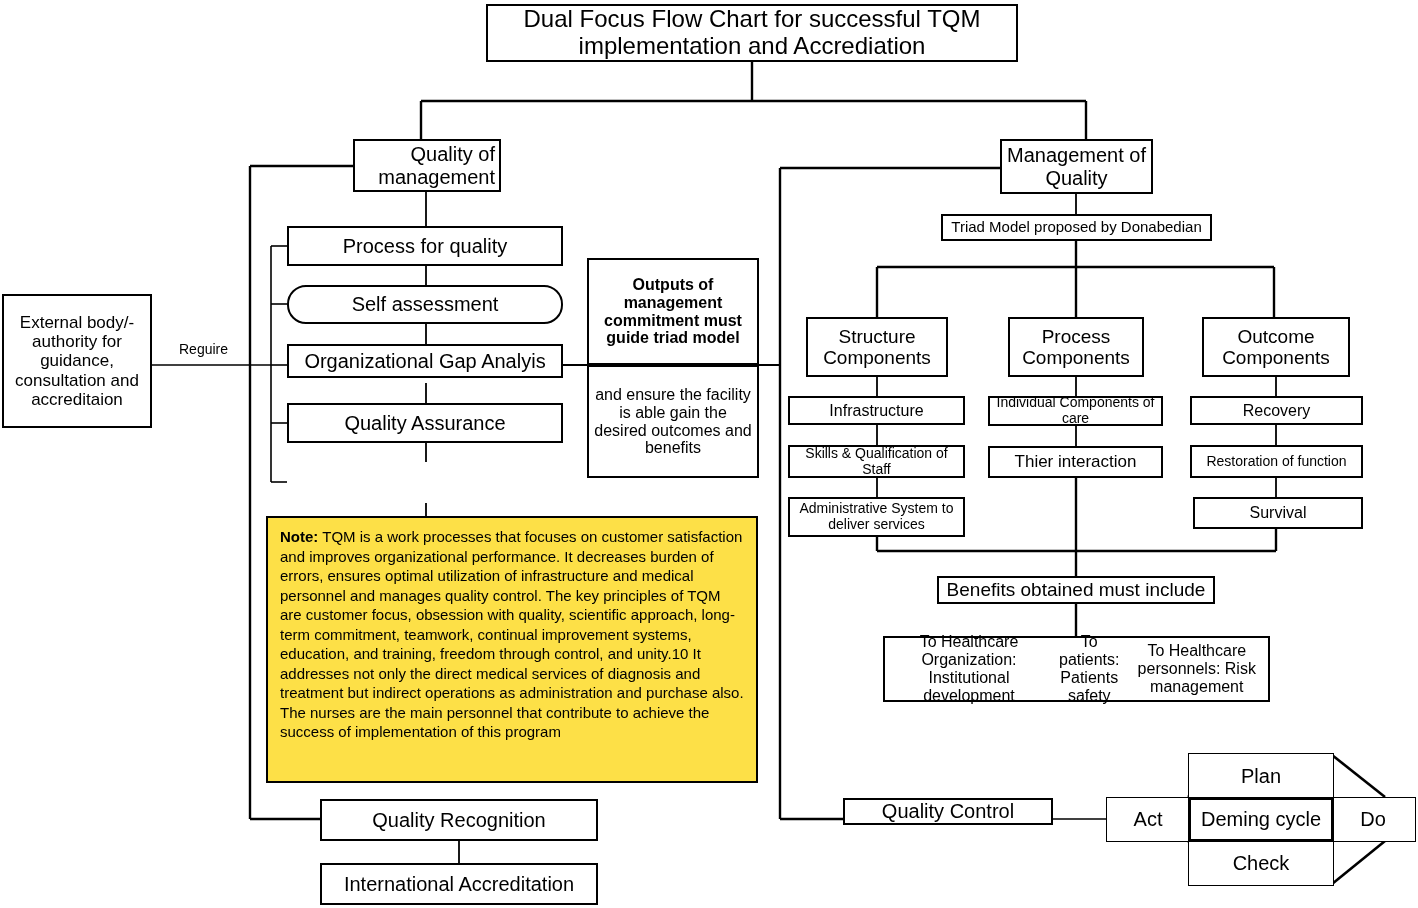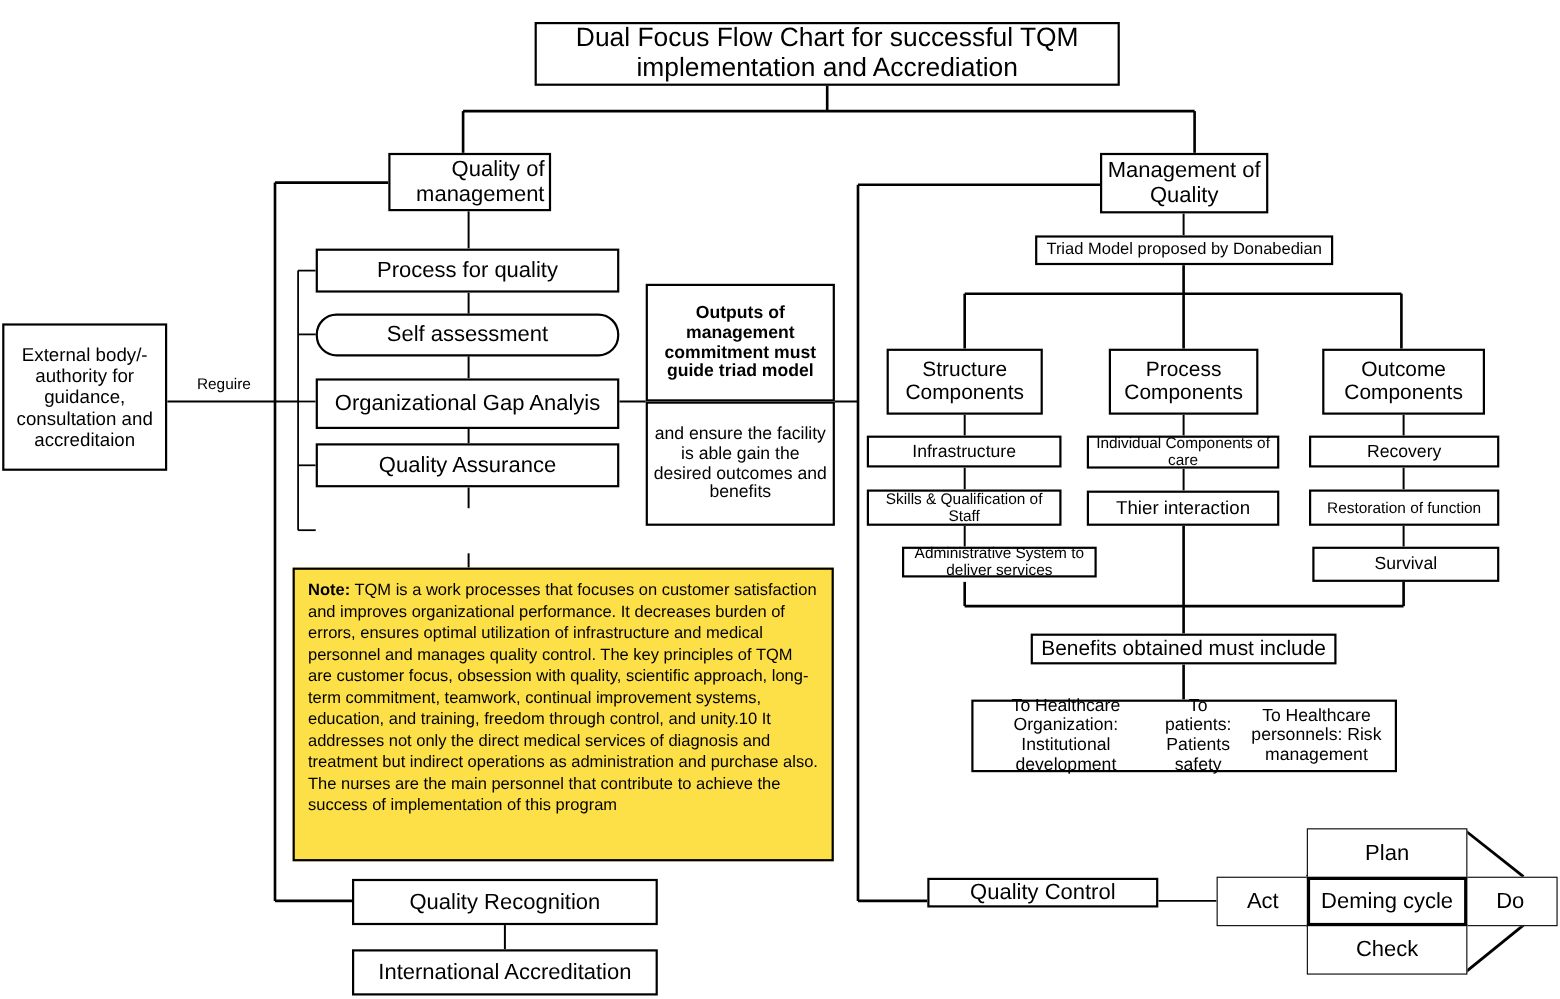--- a/index.html
+++ b/index.html
@@ -4,21 +4,21 @@
 <style>
   html,body{margin:0;padding:0;background:#ffffff;}
   body{font-family:"Liberation Sans","DejaVu Sans",sans-serif;color:#000;}
   #canvas{position:relative;width:1418px;height:908px;background:#fff;overflow:hidden;}
   svg#wires{position:absolute;left:0;top:0;width:1418px;height:908px;pointer-events:none;}
   .box{position:absolute;box-sizing:border-box;background:#fff;border:2.5px solid #000;
        display:flex;align-items:center;justify-content:center;text-align:center;
        line-height:1.12;padding:2px 4px;}
   .box.thin{border-width:1.6px;}
   .box.heavy{border-width:3px;}
-  .t24{font-size:24px;margin-top:16px;}
+  .t24{font-size:24px;}
   .t20{font-size:20px;}
   .t19{font-size:19px;}
   .t17{font-size:17px;}
   .t16{font-size:16px;}
   .t15{font-size:15px;}
   .t14{font-size:14px;}
   .note{position:absolute;box-sizing:border-box;background:#fde047;border:2.5px solid #000;
         text-align:left;padding:9px 12px 8px 12px;font-size:15px;line-height:1.30;}
   .note b{font-weight:bold;}
   .lbl{position:absolute;font-size:14px;background:#fff;padding:0 3px;}
@@ -112,21 +112,21 @@
     <span>External body/-authority for guidance, consultation and accreditaion</span>
   </div>
   <div class="lbl" style="left:176px;top:341px;">Reguire</div>
 
   <div class="box t20" style="left:287px;top:226px;width:276px;height:40px;">
     <span>Process for quality</span>
   </div>
   <div class="box t20" style="left:287px;top:285px;width:276px;height:39px;border-radius:19px;">
     <span>Self assessment</span>
   </div>
-  <div class="box t20" style="left:287px;top:344px;width:276px;height:46px;text-align:center;">
+  <div class="box t20" style="left:287px;top:344px;width:276px;height:34px;text-align:center;">
     <span>Organizational Gap Analyis</span>
   </div>
   <div class="box t20" style="left:287px;top:403px;width:276px;height:40px;">
     <span>Quality Assurance</span>
   </div>
 
   <div class="box t16" style="left:587px;top:258px;width:172px;height:107px;font-weight:bold;">
     <span>Outputs of management commitment must guide triad model</span>
   </div>
   <div class="box t16" style="left:587px;top:365px;width:172px;height:113px;">
@@ -161,21 +161,21 @@
   <div class="box t19" style="left:1202px;top:317px;width:148px;height:60px;">
     <span>Outcome Components</span>
   </div>
 
   <div class="box t16" style="left:788px;top:396px;width:177px;height:29px;">
     <span>Infrastructure</span>
   </div>
   <div class="box t14" style="left:788px;top:445px;width:177px;height:33px;">
     <span>Skills &amp; Qualification of Staff</span>
   </div>
-  <div class="box t14" style="left:788px;top:497px;width:177px;height:28px;margin-left:32px;">
+  <div class="box t14" style="left:788px;top:497px;width:177px;height:40px;">
     <span>Administrative System to deliver services</span>
   </div>
 
   <div class="box t14" style="left:988px;top:396px;width:175px;height:30px;">
     <span>Individual Components of care</span>
   </div>
   <div class="box t17" style="left:988px;top:446px;width:175px;height:32px;">
     <span>Thier interaction</span>
   </div>
 

